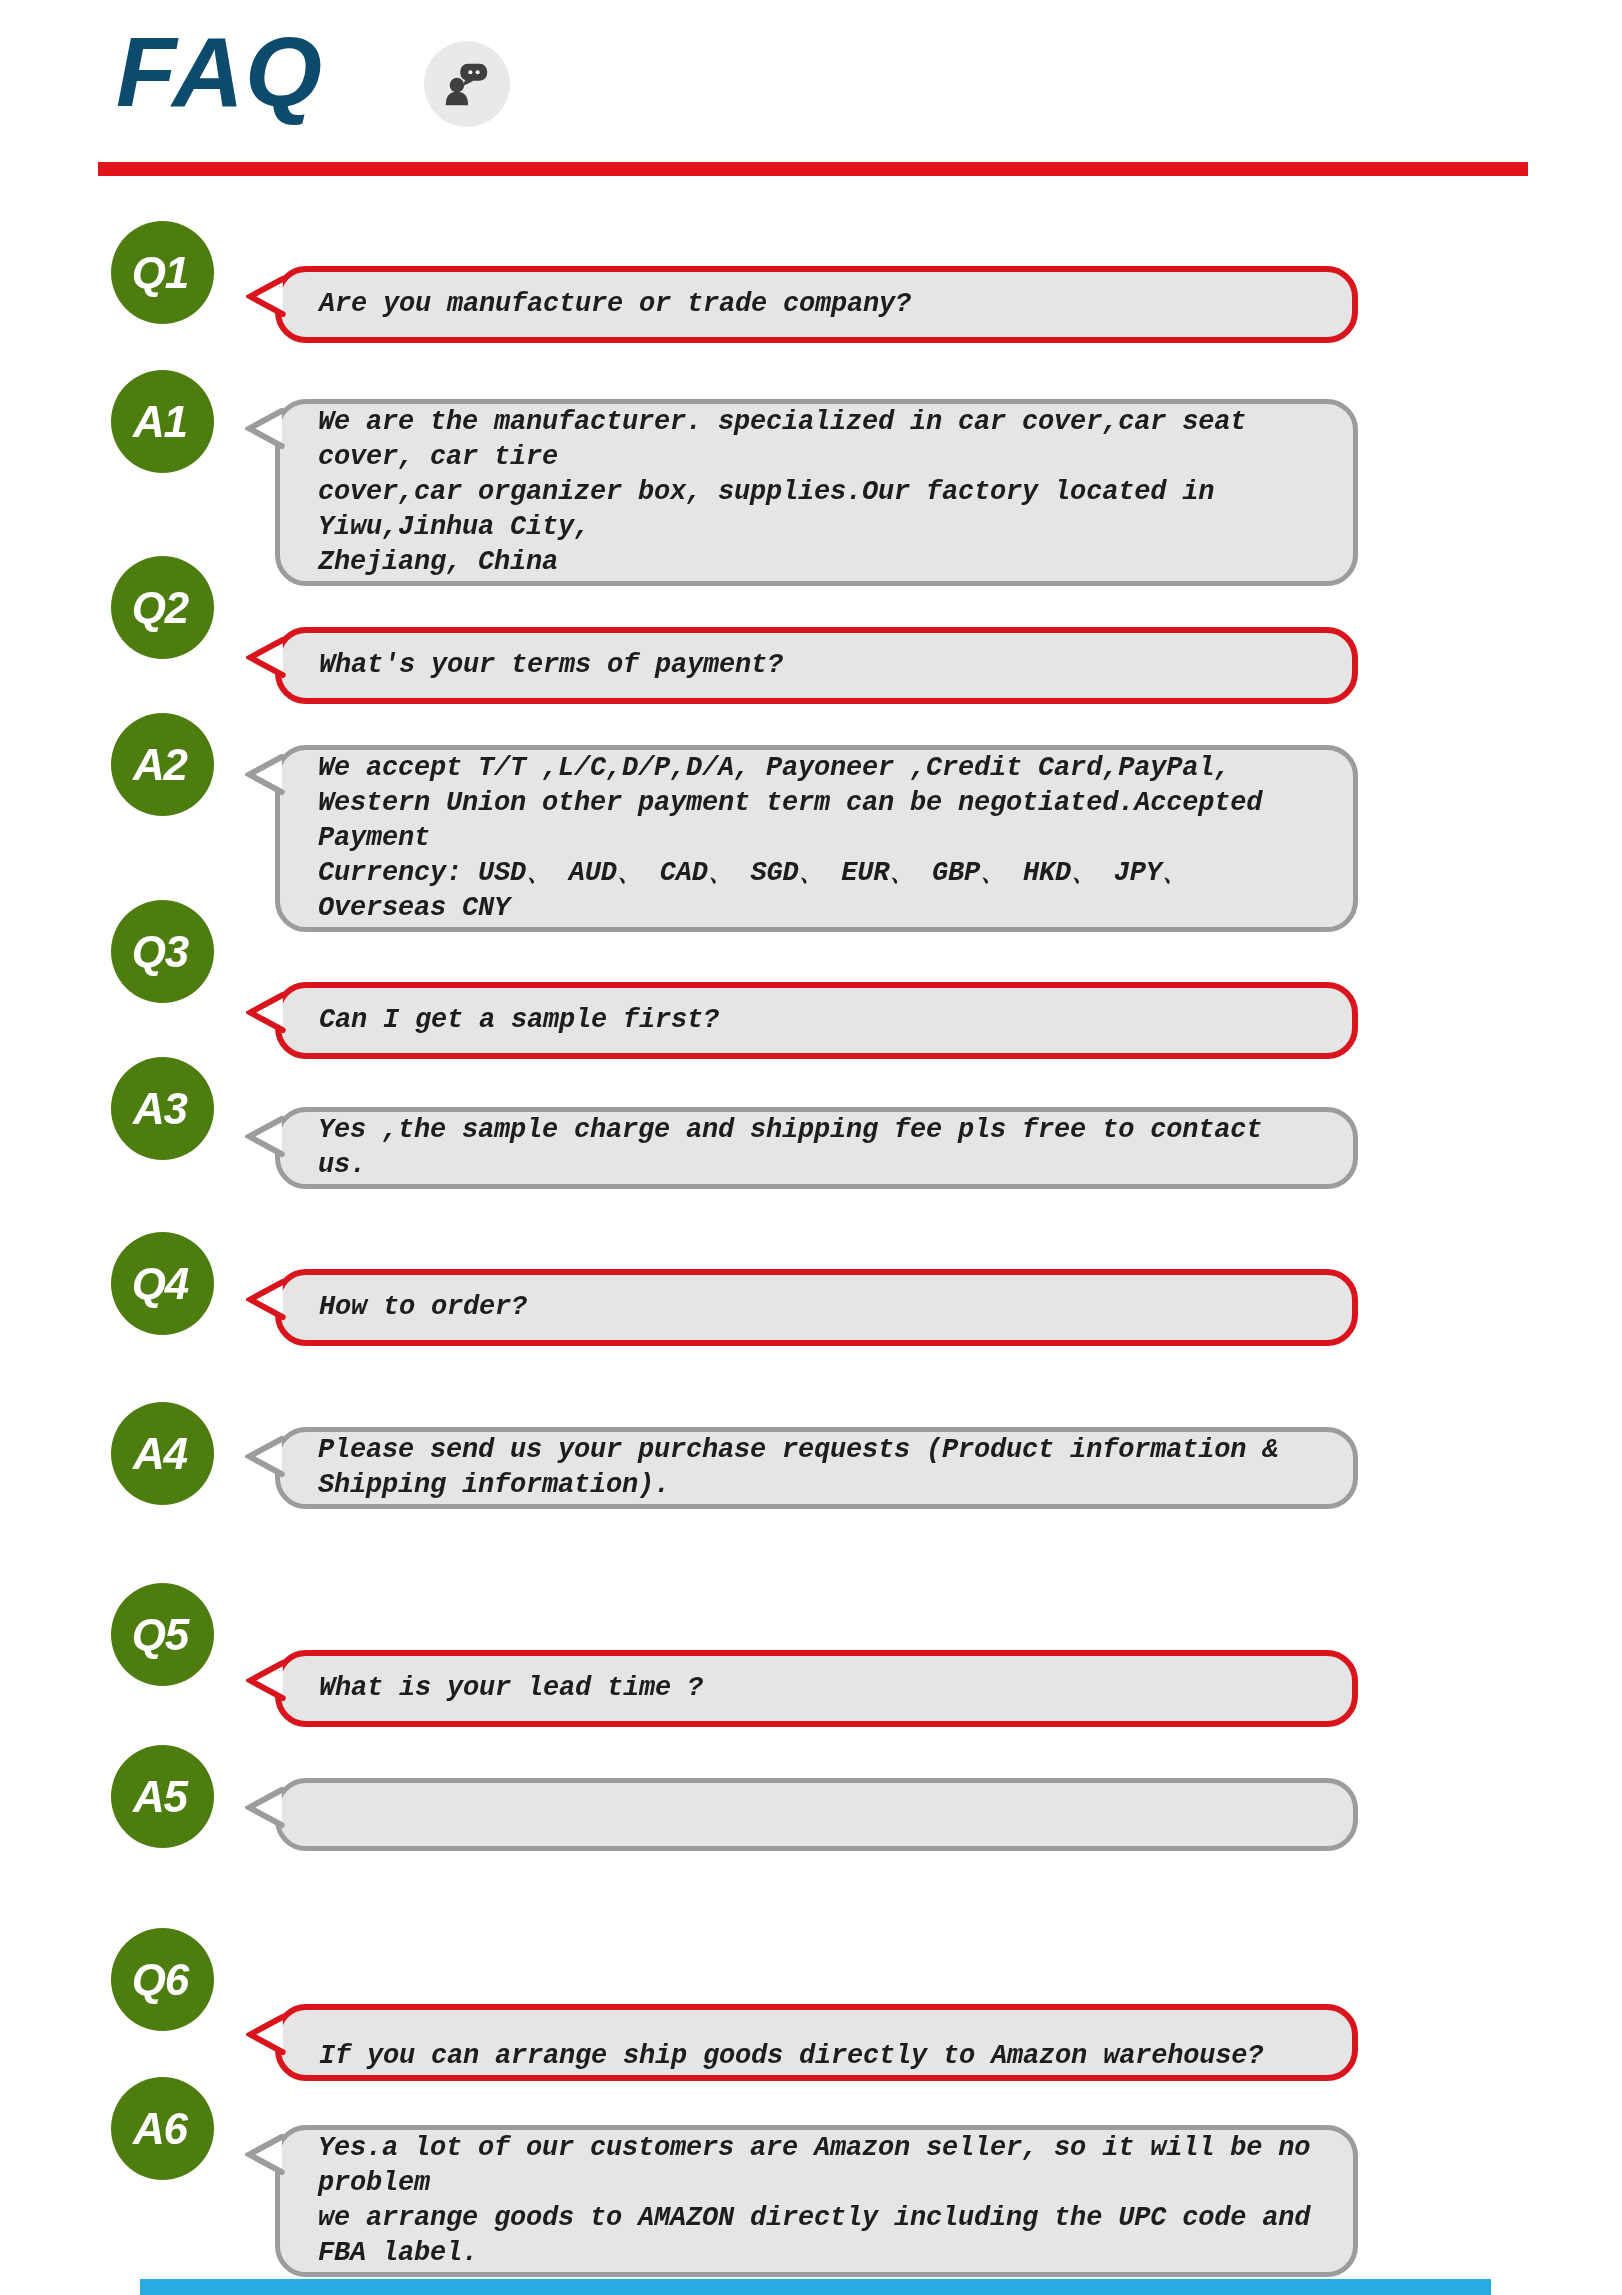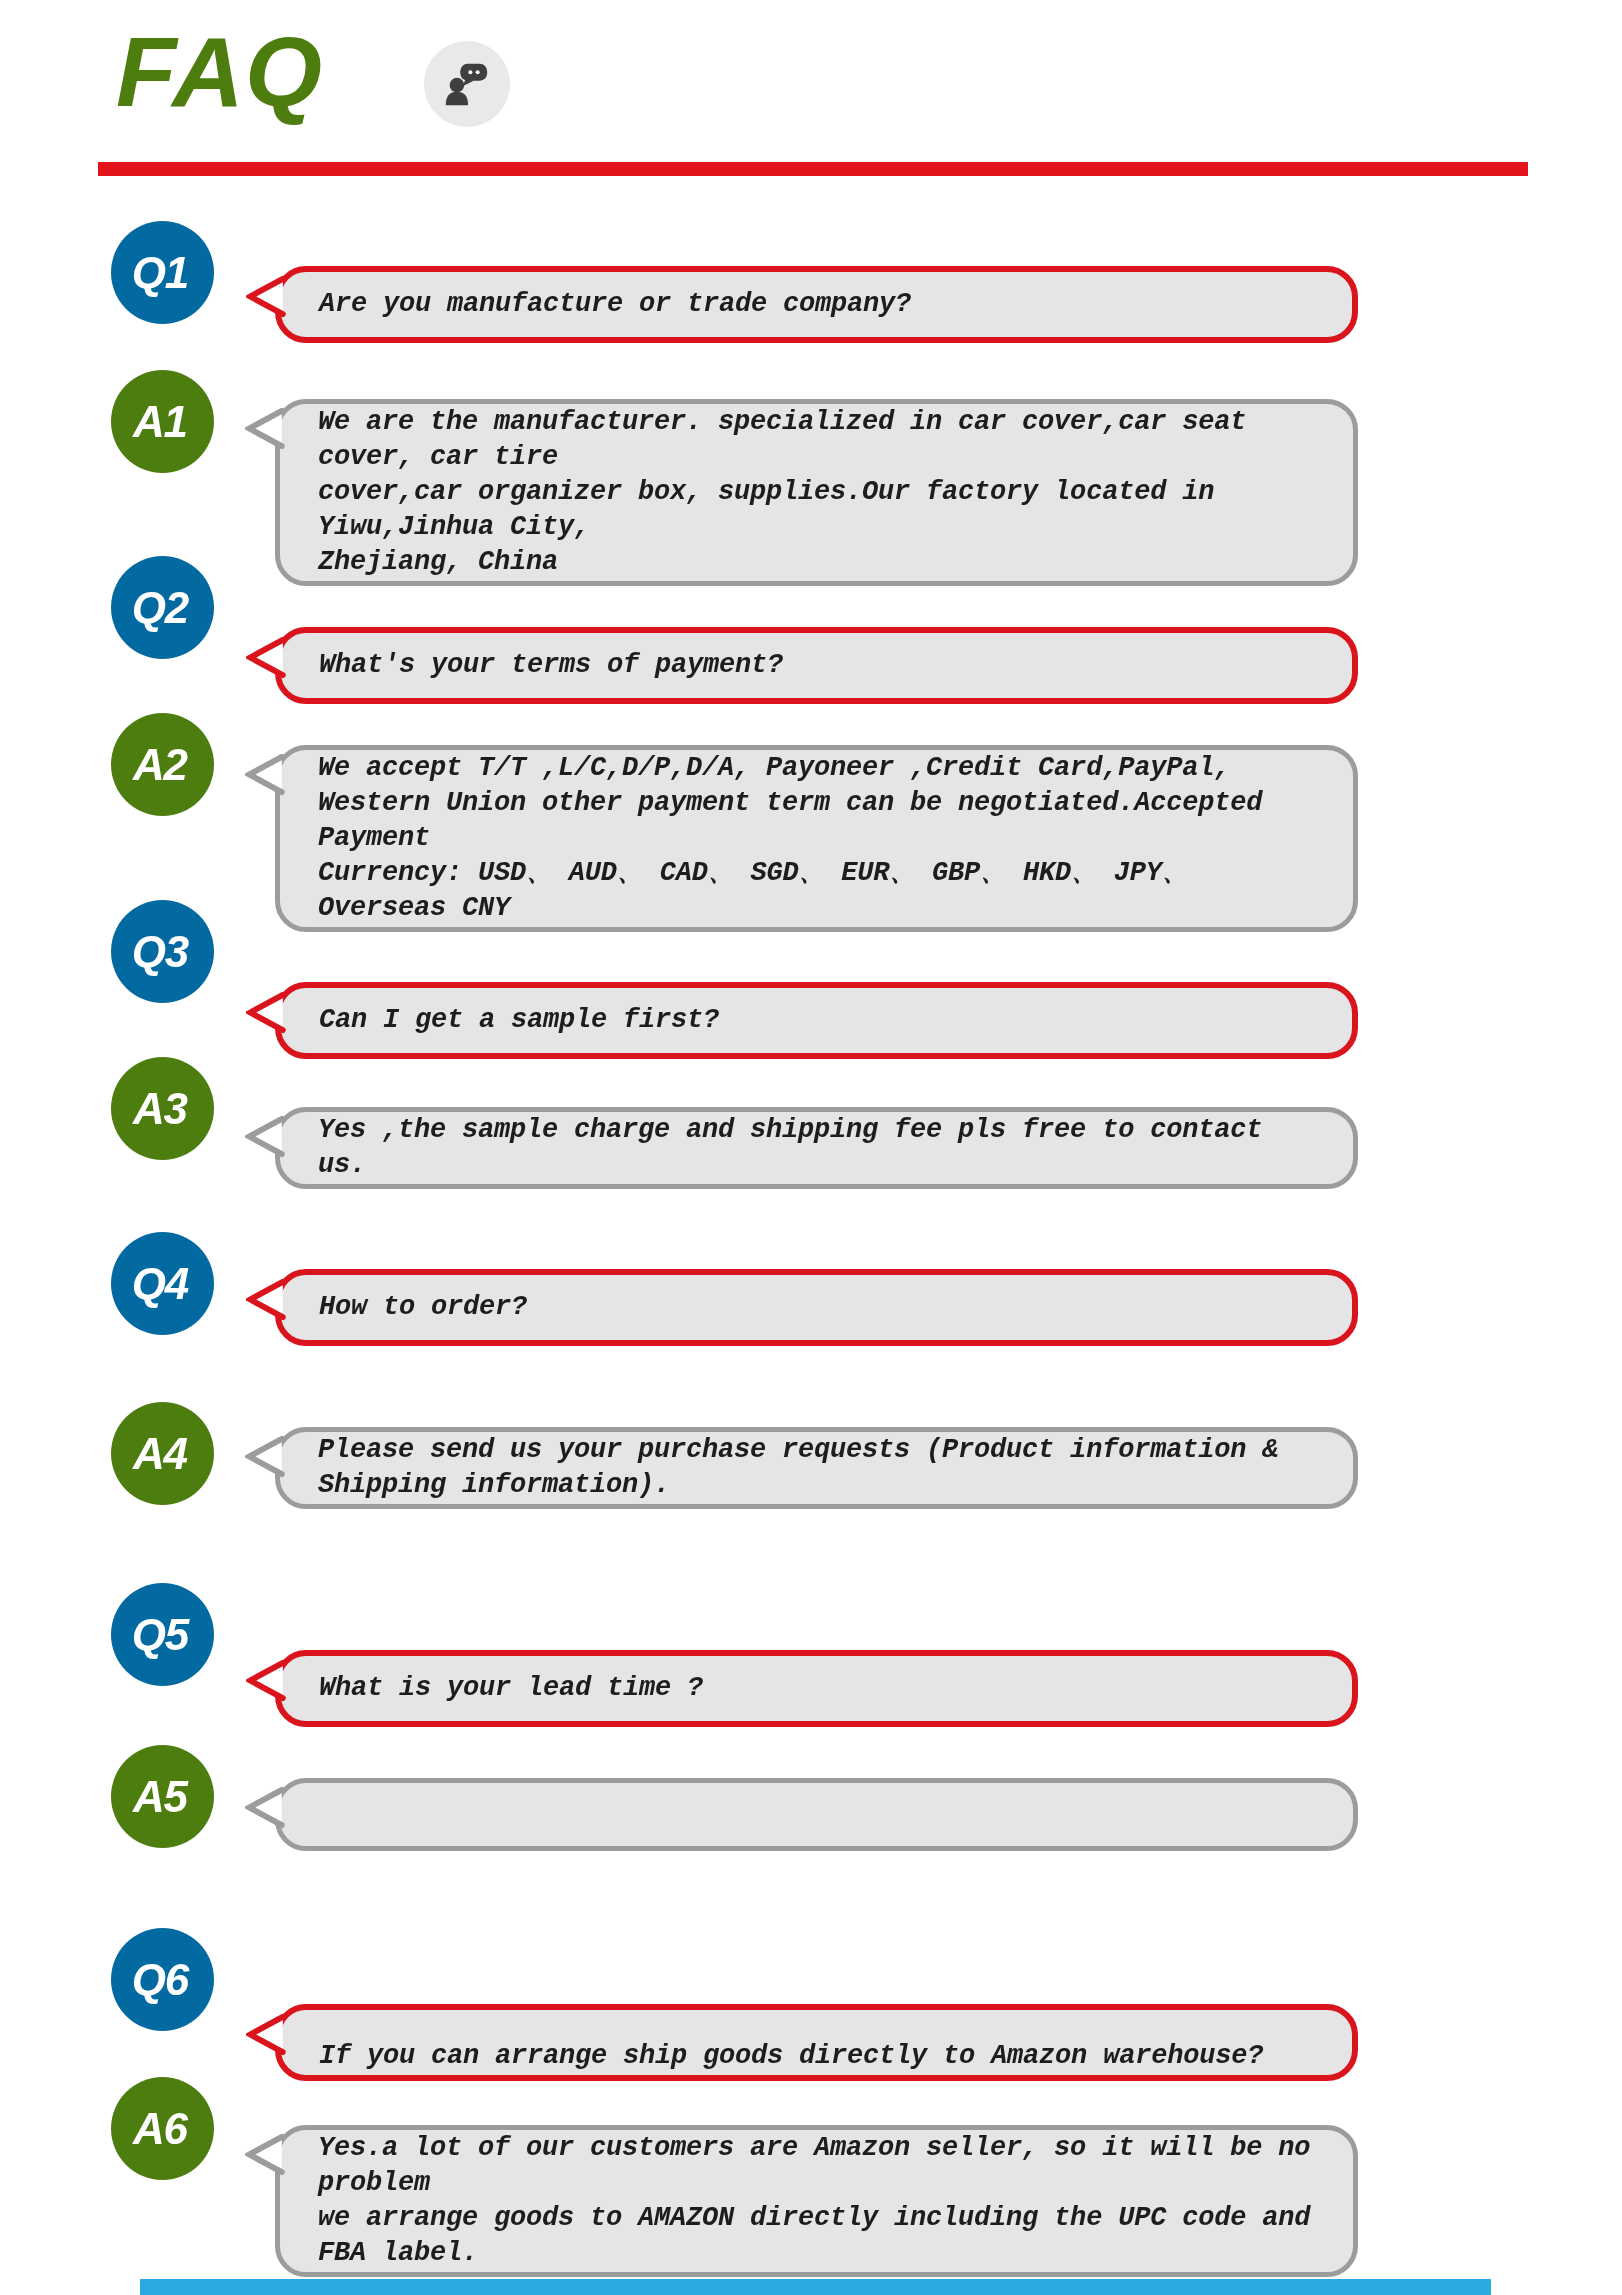--- a/index.html
+++ b/index.html
@@ -15,21 +15,21 @@
 
   
   .page-title {
     position: absolute;
     left: 116px;
     top: 18.3px;
     font-size: 99px;
     line-height: 1.1;
     font-weight: 900;
     font-style: italic;
-    color: #4d7c0f;
+    color: #0c4a6e;
     letter-spacing: 1.3px;
   }
   .title-icon {
     position: absolute;
     left: 424px;
     top: 41px;
     width: 86px;
     height: 86px;
     border-radius: 50%;
     background: #e9e9e9;
@@ -57,21 +57,21 @@
     display: flex;
     align-items: center;
     justify-content: center;
     color: #ffffff;
     font-weight: 900;
     font-style: italic;
     font-size: 44px;
     letter-spacing: -1.3px;
     padding-right: 5.2px;
   }
-  .badge.q { background: #0369a1; }
+  .badge.q { background: #4d7c0f; }
   .badge.a { background: #4d7c0f; }
 
   
   .bubble {
     position: absolute;
     left: 275px;
     width: 1083px;
     background: #e5e5e5;
     border-radius: 31px;
     display: flex;

